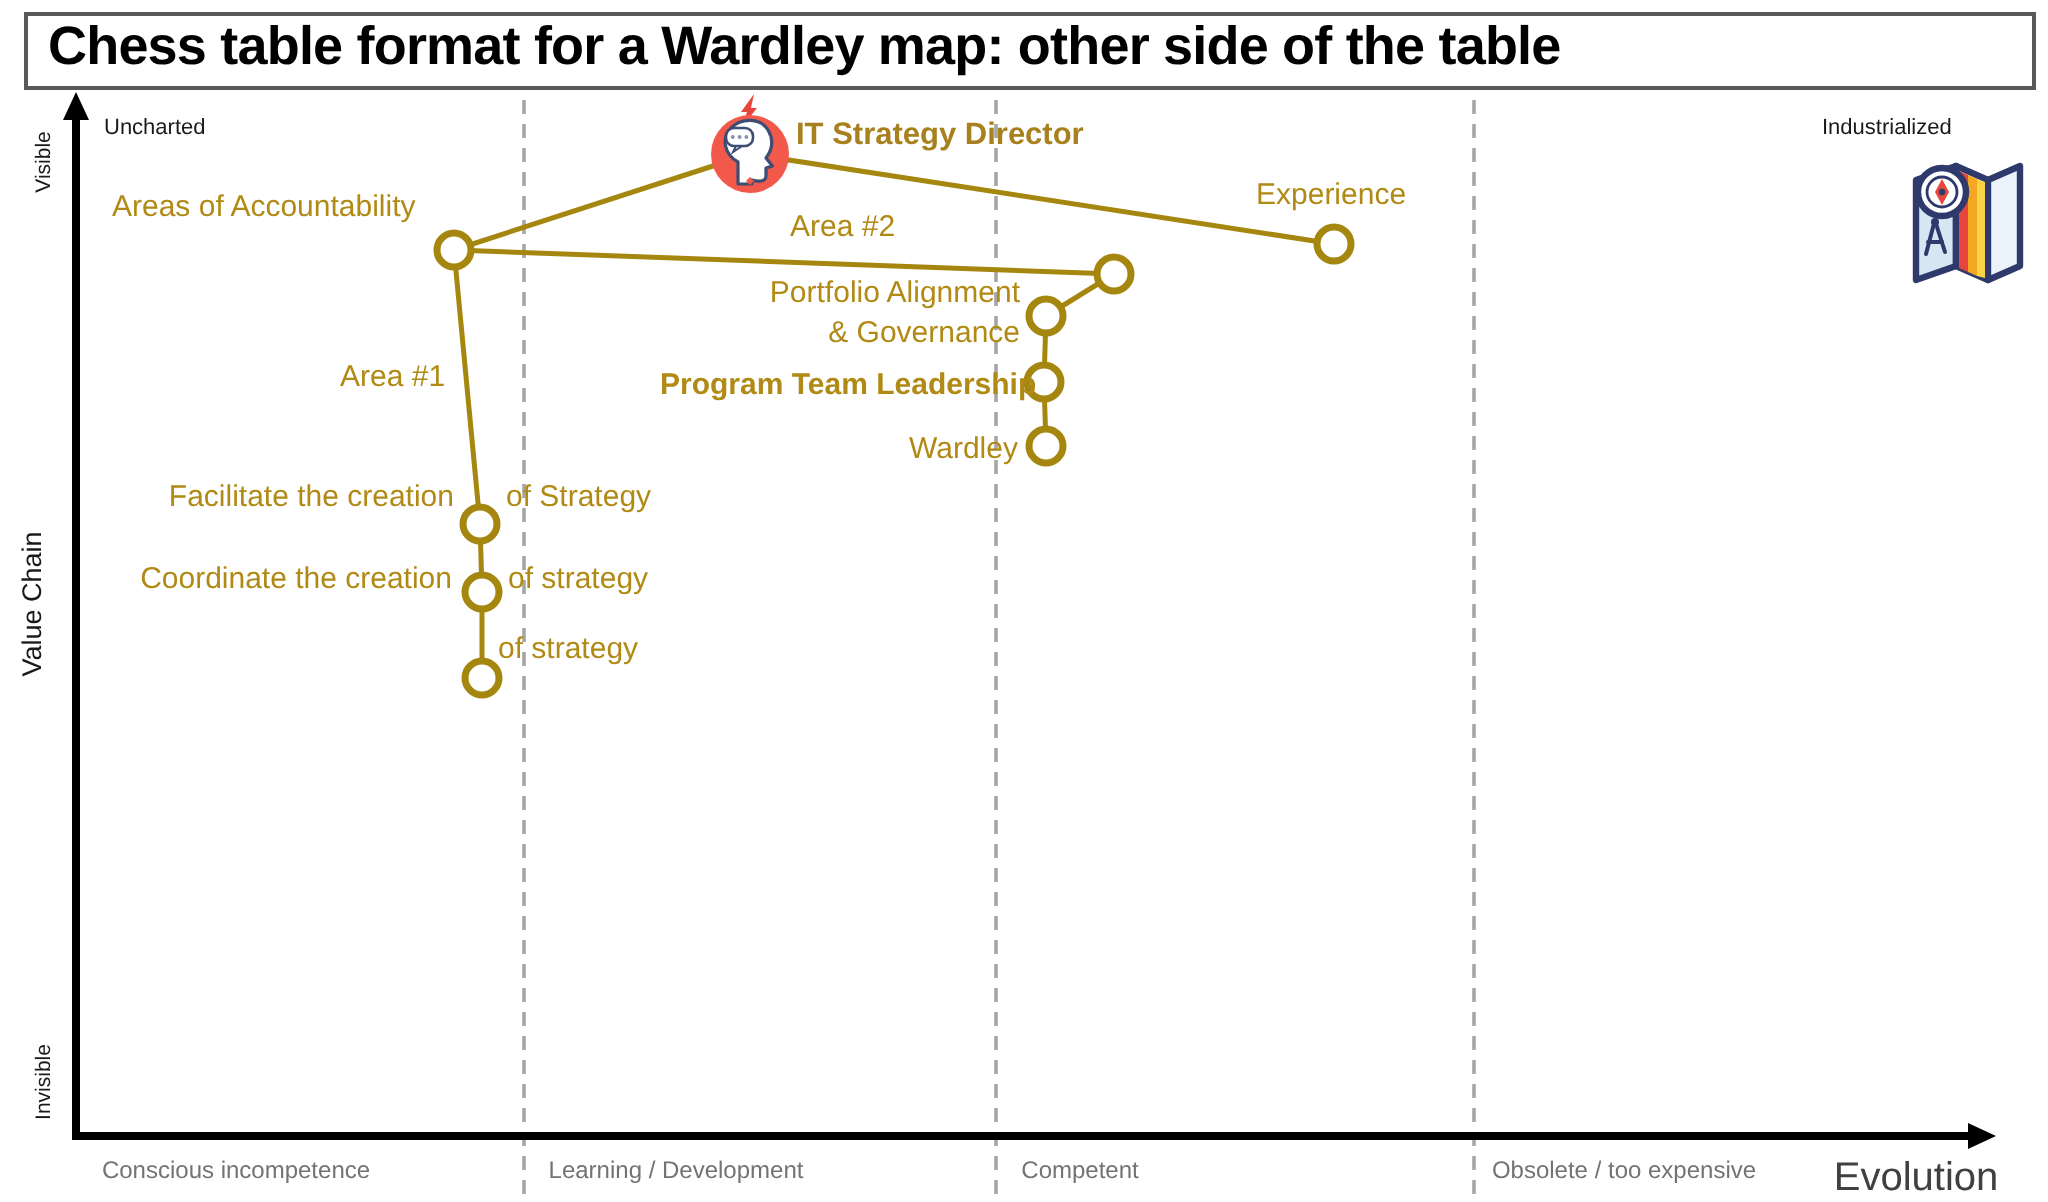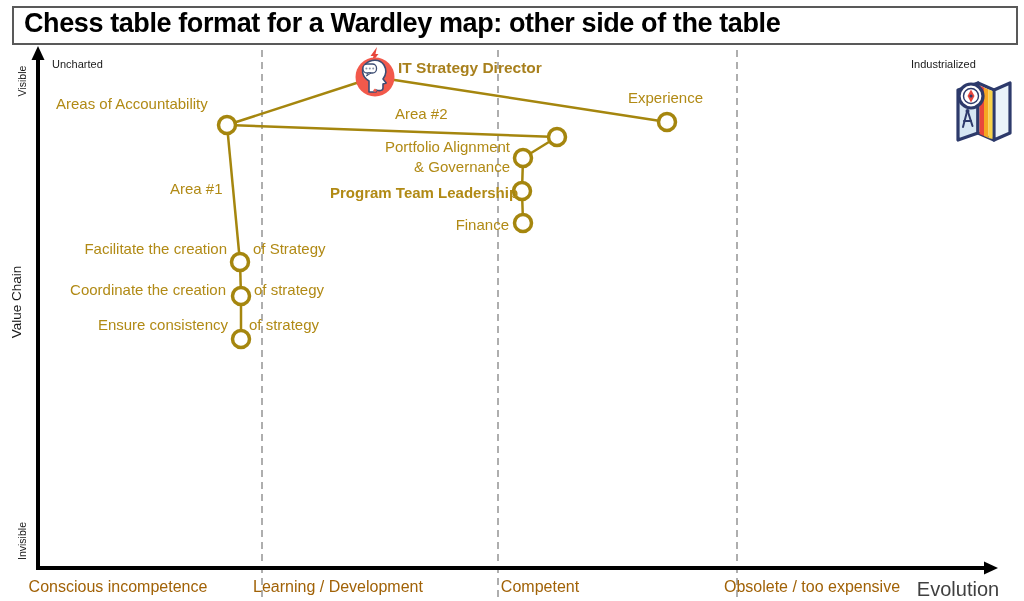--- a/index.html
+++ b/index.html
@@ -24,21 +24,21 @@
     padding-left:10px;white-space:nowrap;
   }
   svg.layer{position:absolute;left:0;top:0;z-index:1;}
   .lbl{position:absolute;z-index:2;white-space:nowrap;}
   .gold{color:var(--gold-text);font-size:15px;line-height:18px;}
   .gold-r{text-align:right;}
   .actor-lbl{color:var(--actor-text);font-size:15.5px;font-weight:bold;}
   .small-ink{color:var(--ink);font-size:11px;}
   .stage-label{
     position:absolute;top:578px;transform:translateX(-50%);
-    color:#a16207;font-size:16px;white-space:nowrap;z-index:2;
+    color:#737373;font-size:12px;white-space:nowrap;z-index:2;
   }
   .evolution{color:#404040;font-size:20px;}
   .vlabel{
     position:absolute;z-index:2;white-space:nowrap;color:var(--ink);
     transform:translate(-50%,-50%) rotate(-90deg);
   }
 </style>
 </head>
 <body>
 
@@ -143,24 +143,23 @@
   <div class="lbl gold" style="left:56px;top:95px;">Areas of Accountability</div>
   <div class="lbl gold" style="left:395px;top:105px;">Area #2</div>
   <div class="lbl gold" style="left:170px;top:180px;">Area #1</div>
   <div class="lbl gold" style="left:628px;top:89px;">Experience</div>
 
   <div class="lbl gold gold-r" style="left:360px;top:137px;width:150px;line-height:20px;">
     <div>Portfolio Alignment</div>
     <div>&amp; Governance</div>
   </div>
   <div class="lbl gold gold-r" style="left:330px;top:184px;width:179px;font-weight:bold;">Program Team Leadership</div>
-  <div class="lbl gold gold-r" style="left:429px;top:216px;width:80px;">Finance</div>
+  <div class="lbl gold gold-r" style="left:429px;top:216px;width:80px;">Wardley</div>
 
   <div class="lbl gold gold-r" style="left:67px;top:240px;width:160px;">Facilitate the creation</div>
   <div class="lbl gold" style="left:253px;top:240px;">of Strategy</div>
 
   <div class="lbl gold gold-r" style="left:56px;top:281px;width:170px;">Coordinate the creation</div>
   <div class="lbl gold" style="left:254px;top:281px;">of strategy</div>
 
-  <div class="lbl gold gold-r" style="left:88px;top:316px;width:140px;">Ensure consistency</div>
   <div class="lbl gold" style="left:249px;top:316px;">of strategy</div>
 
 </div>
 
 </body></html>

